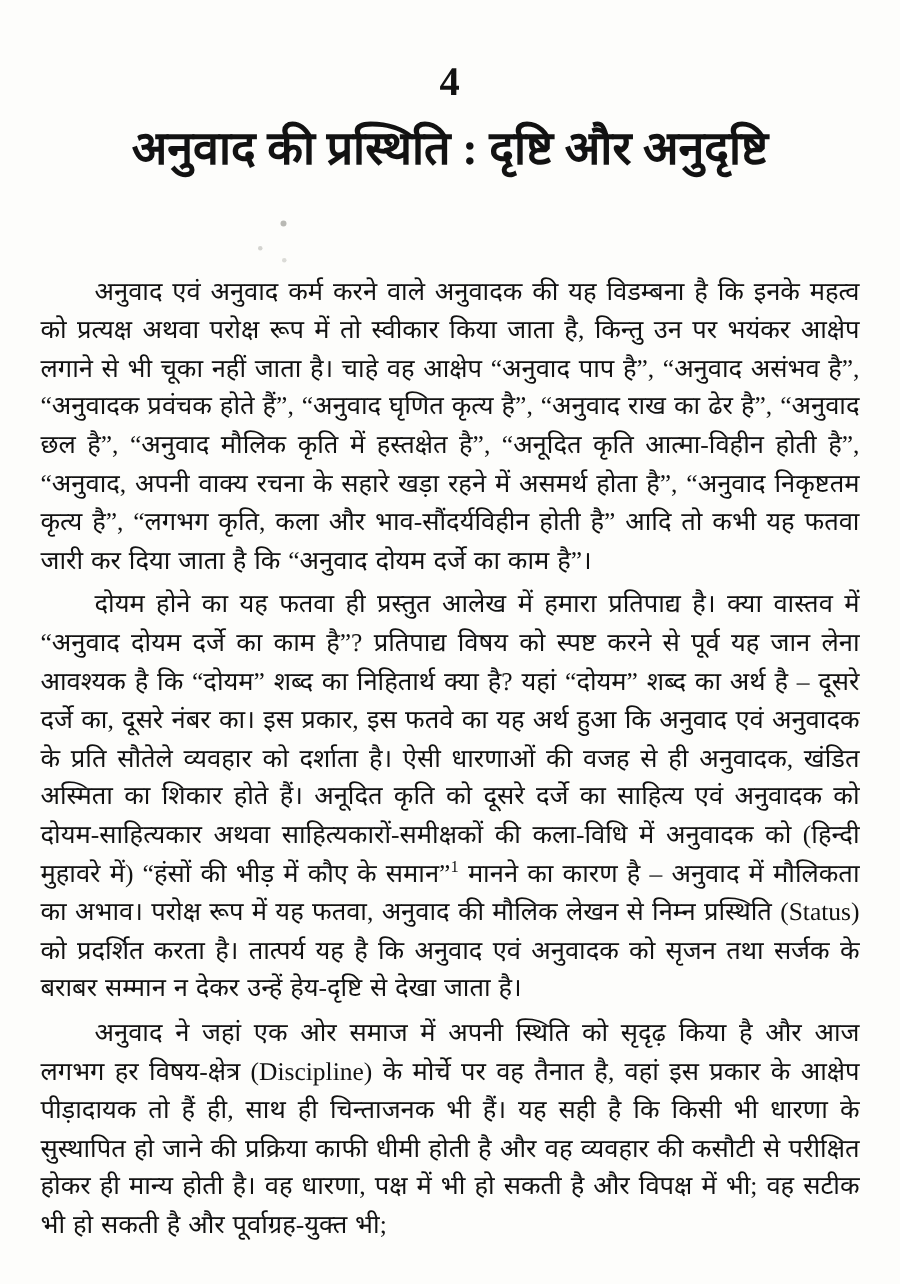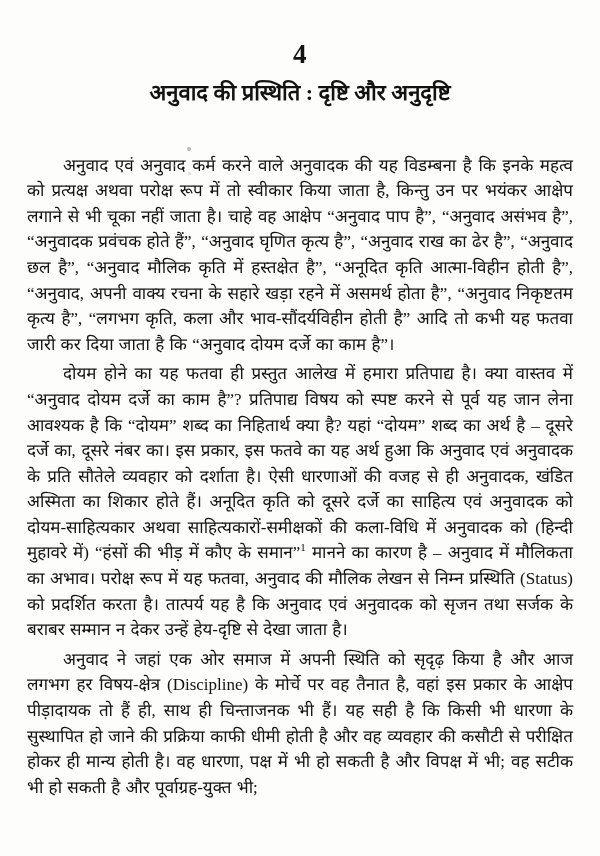--- a/index.html
+++ b/index.html
@@ -26,27 +26,27 @@
     text-align: center;
     font-weight: 700;
     font-size: 27px;
     line-height: 1.1;
     margin: 10px 0 0 0;
     letter-spacing: 0.5px;
   }
   .chapter-title {
     text-align: center;
     font-weight: 700;
-    font-size: 22px;
+    font-size: 31px;
     line-height: 1.45;
     margin: 7px 0 0 0;
     white-space: nowrap;
   }
   .page-body {
-    margin-top: 44px;
+    margin-top: 60px;
   }
   .para {
     font-size: 17px;
     line-height: 25.6px;
     text-align: justify;
     text-indent: 36px;
     margin: 0 0 4px 0;
     word-spacing: 1px;
   }
   .para sup {

